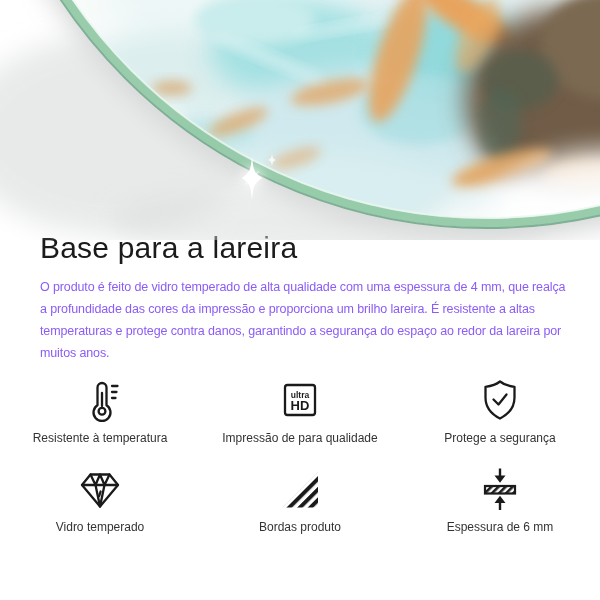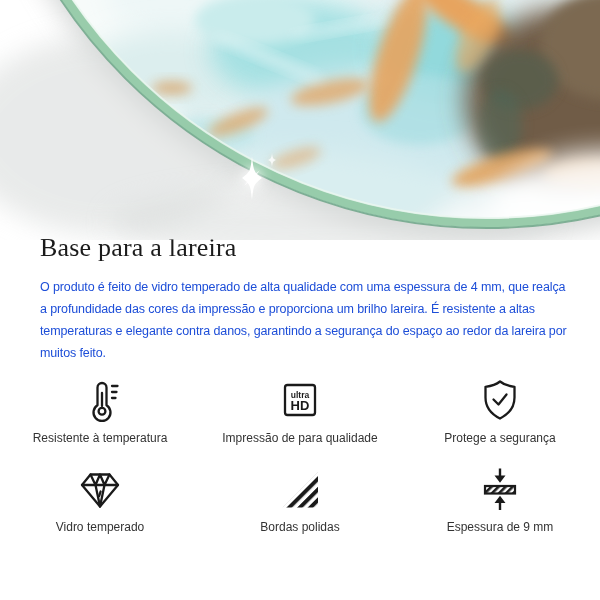--- a/index.html
+++ b/index.html
@@ -6,26 +6,26 @@
   html, body {
     width:600px; height:600px; overflow:hidden;
     background:#ffffff;
     font-family:"Liberation Sans", sans-serif;
     color:#333333;
   }
   .hero { position:relative; width:600px; height:240px; }
   .hero svg { display:block; }
   .content { padding:0 40px; margin-top:-10px; }
   .title {
-    font-family:Liberation Serif, serif;
-    font-weight:400; font-size:26px; line-height:36px;
+    font-family:Liberation Sans, sans-serif;
+    font-weight:400; font-size:30px; line-height:36px;
     color:#1b1b1b; letter-spacing:0.2px;
   }
   .title span { display:block; }
-  .desc { margin-top:10px; font-size:12.5px; line-height:22px; letter-spacing:-0.12px; color:#1d4ed8; }
+  .desc { margin-top:10px; font-size:12.5px; line-height:22px; letter-spacing:-0.12px; color:#8b5cf6; }
   .desc span { display:block; white-space:nowrap; }
   .features {
     margin:12px -40px 0; width:600px;
     display:grid; grid-template-columns:1fr 1fr 1fr; row-gap:20px;
   }
   .feature { display:flex; flex-direction:column; align-items:center; }
   .feature .ic { height:48px; display:flex; align-items:flex-end; justify-content:center; margin-bottom:7px; }
   .feature .lbl { font-size:12px; color:#333; }
   svg.icon { display:block; }
   svg.icon .ln { fill:none; stroke:#1a1a1a; stroke-width:2.3; stroke-linecap:round; stroke-linejoin:round; }
@@ -104,22 +104,22 @@
 </div>
 
 <div class="content">
   <h1 class="title">
     <span>Base para a lareira</span>
   </h1>
 
   <div class="desc">
     <span>O produto é feito de vidro temperado de alta qualidade com uma espessura de 4 mm, que realça</span>
     <span>a profundidade das cores da impressão e proporciona um brilho lareira. É resistente a altas</span>
-    <span>temperaturas e elegante contra danos, garantindo a segurança do espaço ao redor da lareira por</span>
-    <span>muitos feito.</span>
+    <span>temperaturas e protege contra danos, garantindo a segurança do espaço ao redor da lareira por</span>
+    <span>muitos anos.</span>
   </div>
 
   <div class="features">
 
     <div class="feature">
       <div class="ic">
         <svg class="icon" width="48" height="48" viewBox="0 0 48 48">
           <path class="ln" d="M30.5,29.2 V11.5 a4.5,4.5 0 1 0 -9,0 V29.2 a8.5,8.5 0 1 0 9,0 Z"></path>
           <path class="ln" d="M26,17 V30"></path>
           <circle class="ln" cx="26" cy="35.3" r="3.4"></circle>
@@ -169,33 +169,33 @@
       <div class="ic">
         <svg class="icon" width="48" height="48" viewBox="0 0 48 48">
           <defs>
             <pattern id="hatchBold" width="7.5" height="7.5" patternUnits="userSpaceOnUse" patternTransform="rotate(45)">
               <rect width="4" height="7.5" fill="#1a1a1a"></rect>
             </pattern>
           </defs>
           <path d="M6.5,42.5 L42,7 L42,42.5 Z" fill="url(#hatchBold)"></path>
         </svg>
       </div>
-      <div class="lbl">Bordas polidas</div>
+      <div class="lbl">Bordas produto</div>
     </div>
 
     <div class="feature">
       <div class="ic">
         <svg class="icon" width="48" height="48" viewBox="0 0 48 48">
           <defs>
             <pattern id="hatchThin" width="5" height="5" patternUnits="userSpaceOnUse" patternTransform="rotate(45)">
               <rect width="2.6" height="5" fill="#1a1a1a"></rect>
             </pattern>
           </defs>
           <path class="fl" d="M22.8,3.5 h2.4 v7 h4.3 L24,17.8 L18.5,10.5 h4.3 Z"></path>
           <rect x="9" y="21" width="30" height="7.5" fill="url(#hatchThin)" stroke="#1a1a1a" stroke-width="2.2"></rect>
           <path class="fl" d="M22.8,45 h2.4 v-7 h4.3 L24,30.7 L18.5,38 h4.3 Z"></path>
         </svg>
       </div>
-      <div class="lbl">Espessura de 9 mm</div>
+      <div class="lbl">Espessura de 6 mm</div>
     </div>
 
   </div>
 </div>
 
 </body></html>

